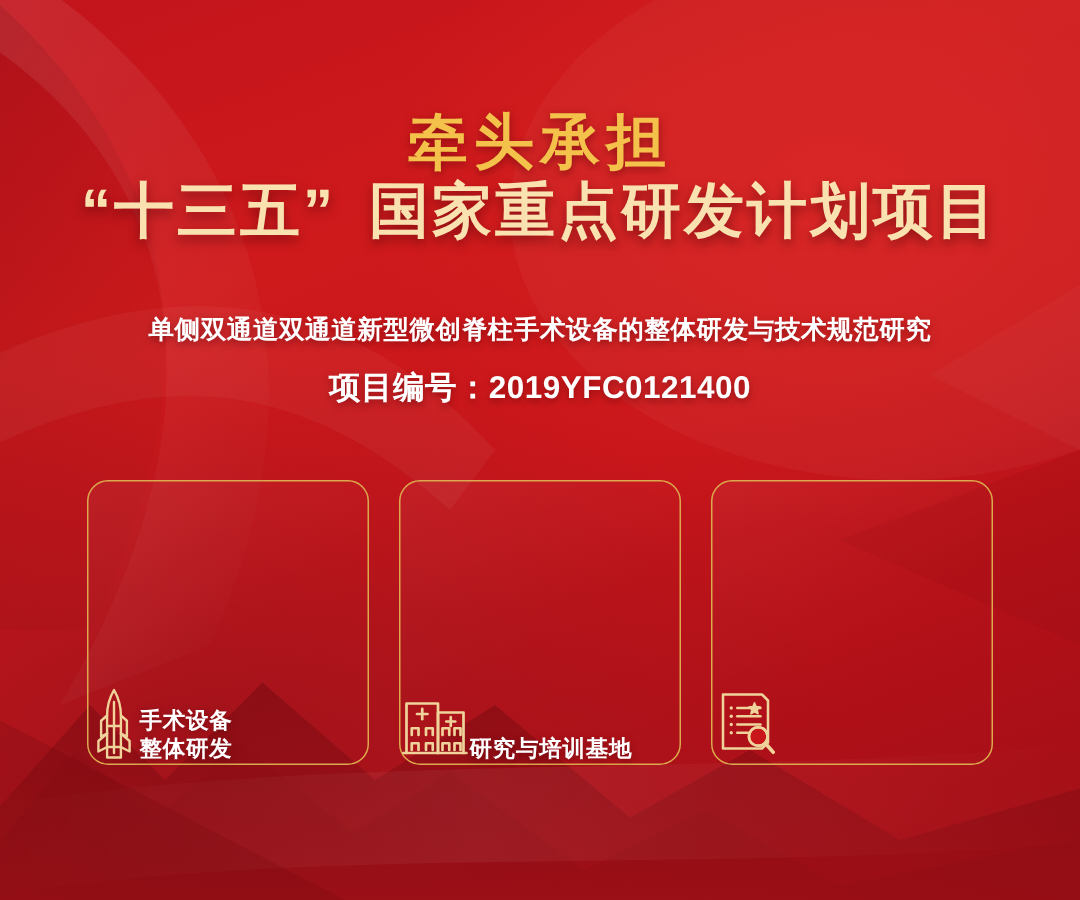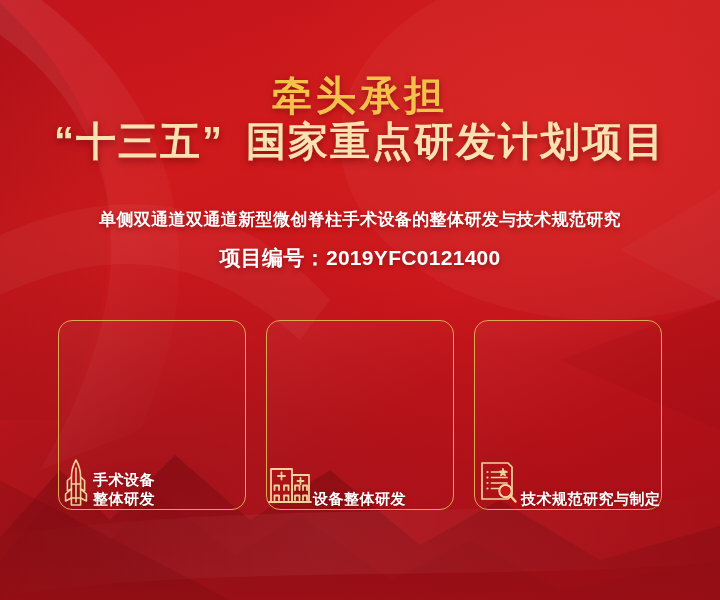--- a/index.html
+++ b/index.html
@@ -198,21 +198,21 @@
           <path d="M7.5 40 L7.5 35.5 L12 35.5 L12 40"></path>
           <path d="M17 40 L17 35.5 L21.5 35.5 L21.5 40"></path>
 
           <path d="M28 30 L28 25.5 L32.5 25.5 L32.5 30"></path>
           <path d="M36 30 L36 25.5 L40 25.5 L40 30"></path>
 
           <path d="M28 40 L28 35.5 L32.5 35.5 L32.5 40"></path>
           <path d="M36 40 L36 35.5 L40 35.5 L40 40"></path>
         </svg>
       </div>
-      <div class="card-title">设备整体研发</div>
+      <div class="card-title">研究与培训基地</div>
     </div>
 
     <div class="card">
       <div class="card-icon">
         <svg width="44" height="48" viewBox="0 0 44 48" fill="none" stroke="#f0d39a" stroke-width="1.7" stroke-linejoin="round" stroke-linecap="round">
 
           <path d="M6 4 L32 4 L36 8 L36 36 L32 40 L6 40 Z"></path>
 
           <path d="M27 9.5 L28.1 12 L30.8 12.3 L28.8 14.2 L29.4 16.9 L27 15.5 L24.6 16.9 L25.2 14.2 L23.2 12.3 L25.9 12 Z" fill="#f0d39a" stroke-width="1"></path>
 
@@ -224,17 +224,16 @@
           <line x1="15.5" y1="13" x2="31" y2="13"></line>
           <line x1="15.5" y1="18.5" x2="31" y2="18.5"></line>
           <line x1="15.5" y1="24" x2="31" y2="24"></line>
           <line x1="15.5" y1="29.5" x2="25" y2="29.5"></line>
 
           <circle cx="29.5" cy="32" r="6.2" fill="#c8161b"></circle>
           <circle cx="29.5" cy="32" r="6.2"></circle>
           <line x1="34.2" y1="36.5" x2="39.5" y2="42.5" stroke-width="2.4"></line>
         </svg>
       </div>
-      <div class="card-title">技术规范研究与制定</div>
     </div>
 
   </div>
 </div>
 
 </body></html>

